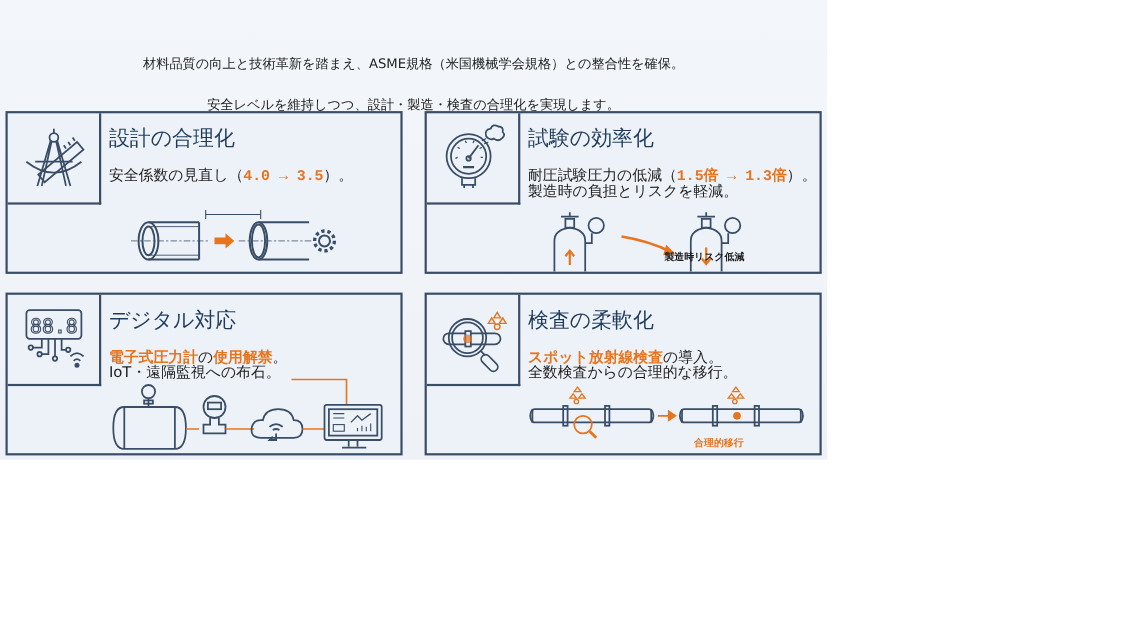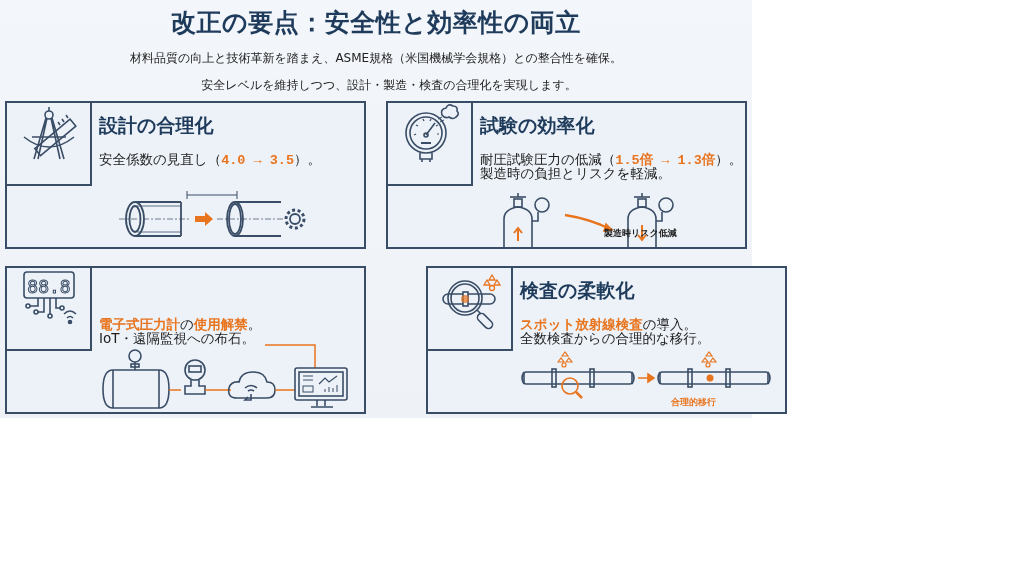--- a/index.html
+++ b/index.html
@@ -3,37 +3,36 @@
 <meta charset="utf-8">
 <style>
   html, body { margin:0; padding:0; }
   body { width:1024px; height:576px; background:#ffffff; position:relative; overflow:hidden;
          font-family:"DejaVu Sans","Liberation Sans",sans-serif; }
   .canvas { position:absolute; left:0; top:0; width:752px; height:418px;
             background:linear-gradient(180deg,#f3f6fa 0%,#eef2f7 100%); }
   .title { position:absolute; left:0; width:752px; top:6px; text-align:center;
            font-size:25px; font-weight:bold; color:#1f3b5c; letter-spacing:0.5px; }
   .subtitle { position:absolute; left:0; width:752px; text-align:center; font-size:12px; color:#222; }
-  .sub1 { top:50px; } .sub2 { top:77px;padding-left:13px; }
+  .sub1 { top:50px; } .sub2 { top:87px; }
   .panel { position:absolute; width:361px; height:148px; border:2px solid #3a4d66; box-sizing:border-box;
            background:#edf2f8; }
   .iconbox { position:absolute; left:0; top:0; width:85px; height:83px; border-right:2px solid #3a4d66;
-             border-bottom:2px solid #3a4d66; box-sizing:border-box; display:flex; align-items:flex-start; justify-content:center; }
-  .ptitle { position:absolute; left:92px; top:10px; font-size:19px; font-weight:bold; color:#1f3b5c; }
+             border-bottom:2px solid #3a4d66; box-sizing:border-box; display:flex; align-items:center; justify-content:center; }
+  .ptitle { position:absolute; left:92px; top:10px; font-size:19px; font-weight:normal; color:#1f3b5c; }
   .pline { position:absolute; left:92px; font-size:13.5px; color:#1d1d1d; white-space:nowrap; }
   .l1 { top:48px;font-family:Liberation Mono, monospace; } .l2 { top:62px; }
   .hl { color:#e8741e; font-weight:bold; }
   .illus { position:absolute; }
   .cap { position:absolute; font-size:9px; font-weight:bold;padding-left:48px; }
 </style>
 </head>
 <body>
 
 <div class="canvas">
-  <div class="title">改正の要点：安全性と効率性の両立</div>
   <div class="subtitle sub1">材料品質の向上と技術革新を踏まえ、ASME規格（米国機械学会規格）との整合性を確保。</div>
   <div class="subtitle sub2">安全レベルを維持しつつ、設計・製造・検査の合理化を実現します。</div>
 
   <div class="panel" style="left:5px;top:101px;">
     <div class="iconbox">
       <svg width="62" height="62" viewBox="0 0 62 62" fill="none" stroke="#3a4d66" stroke-width="1.6">
         <rect x="14" y="30" width="46" height="9" transform="rotate(-40 37 34)"></rect>
         <line x1="40" y1="19" x2="42" y2="22"></line>
           <line x1="44" y1="16" x2="46" y2="19"></line>
           <line x1="48" y1="12" x2="50" y2="15"></line>
@@ -128,20 +127,21 @@
         <text x="33" y="25" font-size="18" text-anchor="middle" fill="none" stroke="#3a4d66" stroke-width="1" font-family="DejaVu Sans Mono, monospace">88.8</text>
         <path d="M22 30 v8 h-8 M28 30 v14 h-6 M34 30 v16 M40 30 v10 h4"></path>
         <circle cx="12" cy="38" r="2"></circle>
           <circle cx="20" cy="44" r="2"></circle>
           <circle cx="34" cy="48" r="2"></circle>
           <circle cx="46" cy="40" r="2"></circle>
         <path d="M48 46 q6 -6 12 0 M51 50 q3 -3 6 0"></path>
           <circle cx="54" cy="54" r="1.5" fill="#3a4d66"></circle>
       </svg>
     </div>
+    <div class="ptitle">デジタル対応</div>
     <div class="pline l1">
       <span class="hl">電子式圧力計</span><span>の</span><span class="hl">使用解禁</span><span>。</span>
     </div>
     <div class="pline l2">IoT・遠隔監視への布石。</div>
     <svg class="illus" style="left:90px;top:68px;" width="260" height="76" viewBox="0 0 260 76" fill="none" stroke="#3a4d66" stroke-width="1.6">
       <path d="M168 9 H218 V32" stroke="#e8741e" stroke-width="1.5"></path>
       <path d="M16 34 h46 q10 0 10 19 q0 19 -10 19 h-46 q-10 0 -10 -19 q0 -19 10 -19z"></path>
       <line x1="16" y1="34" x2="16" y2="72"></line>
         <line x1="62" y1="34" x2="62" y2="72"></line>
       <circle cx="38" cy="20" r="6"></circle>
@@ -159,21 +159,21 @@
       <rect x="198" y="32" width="52" height="32" rx="2"></rect>
         <rect x="202" y="36" width="44" height="24"></rect>
       <path d="M220 64 v6 M228 64 v6 M214 71 h22"></path>
       <path d="M206 40 h10 M206 44 h10" stroke-width="1"></path>
       <path d="M222 48 l6 -6 l4 4 l8 -6" stroke-width="1.2"></path>
       <rect x="206" y="50" width="10" height="6" stroke-width="1"></rect>
       <path d="M228 56 v-3 M232 56 v-5 M236 56 v-4 M240 56 v-7" stroke-width="1"></path>
     </svg>
   </div>
 
-  <div class="panel" style="left:386px;top:266px;margin-left:40px;">
+  <div class="panel" style="left:386px;top:266px;">
     <div class="iconbox">
       <svg width="66" height="64" viewBox="0 0 66 64" fill="none" stroke="#3a4d66" stroke-width="1.6">
         <rect x="6" y="26" width="52" height="10" rx="5"></rect>
         <circle cx="28" cy="30" r="17"></circle>
           <circle cx="28" cy="30" r="14"></circle>
         <rect x="26" y="24" width="5" height="14" fill="#edf2f8"></rect>
         <circle cx="28" cy="31" r="4" fill="#e8741e" stroke="none" opacity="0.7"></circle>
         <line x1="40" y1="42" x2="44" y2="46"></line>
         <rect x="44" y="44" width="8" height="18" rx="4" transform="rotate(-45 48 53)"></rect>
         <g stroke="#e8741e" stroke-width="1.3">

